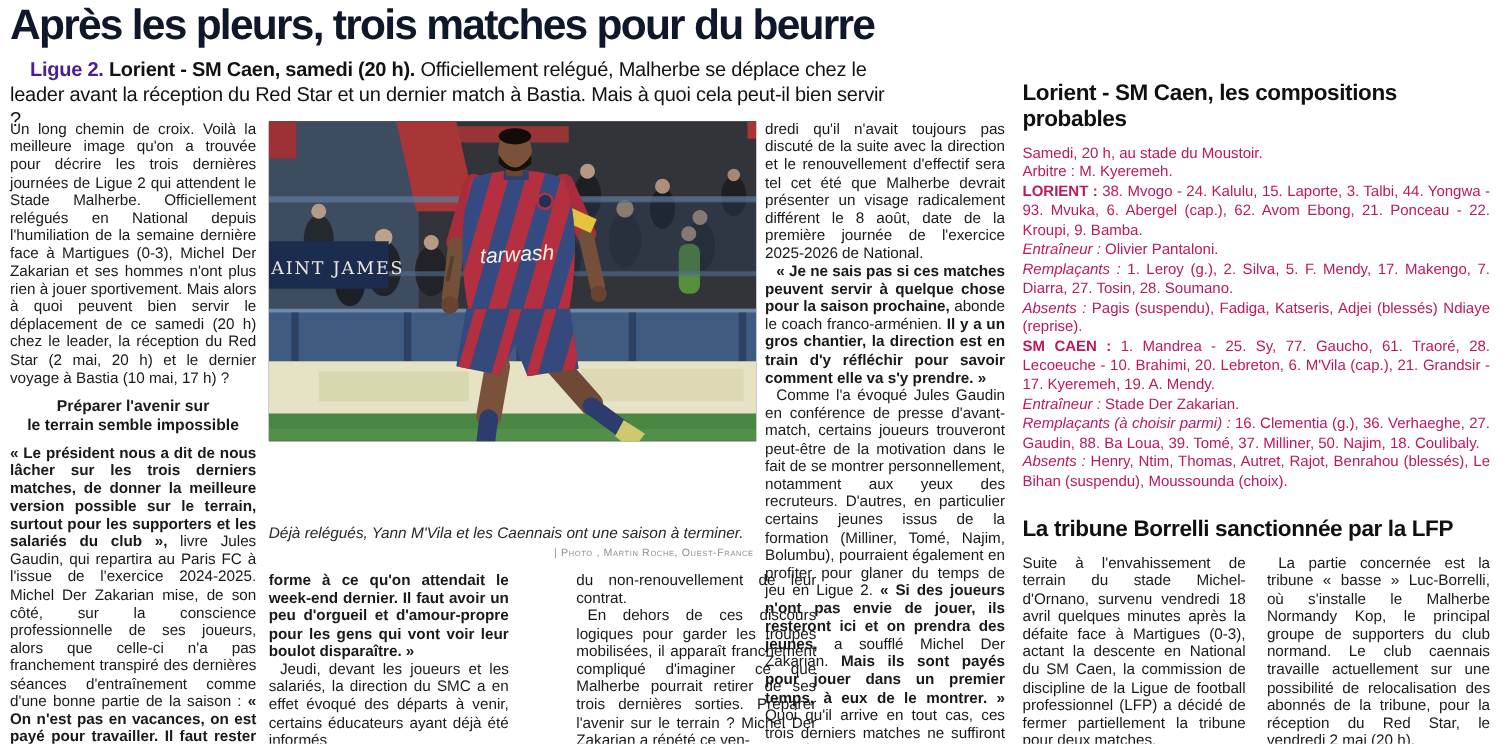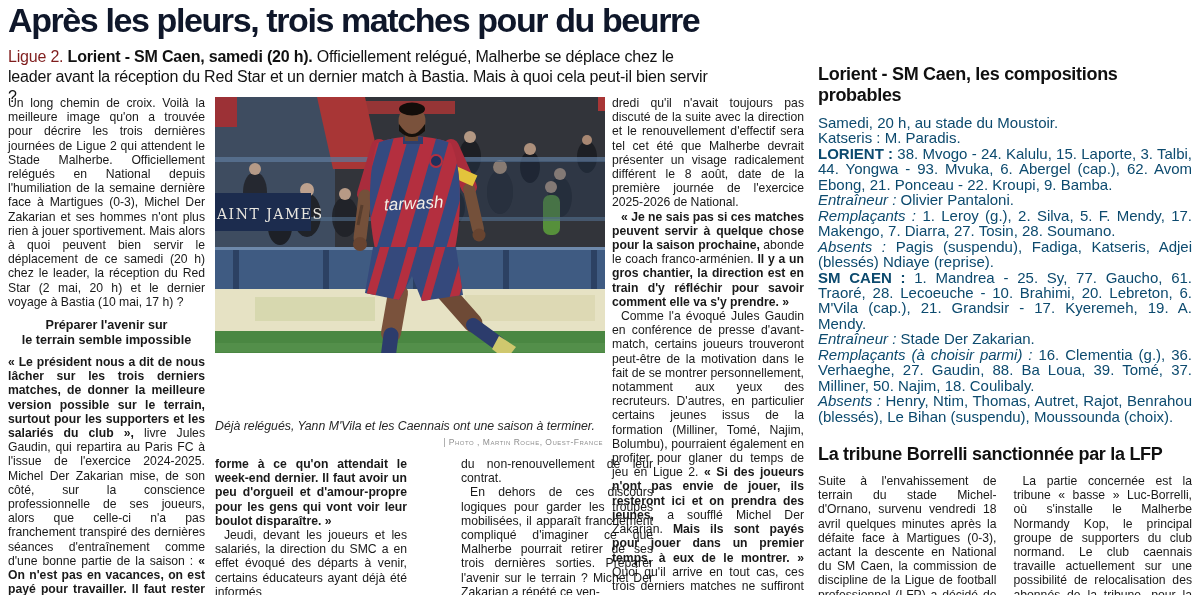--- a/index.html
+++ b/index.html
@@ -4,21 +4,21 @@
 <style>
   html,body{margin:0;padding:0;background:#fff;}
   body{width:1202px;height:595px;position:relative;overflow:hidden;
        font-family:"Liberation Sans",sans-serif;color:#1c1c1c;}
   .b{font-weight:700;} .i{font-style:italic;}
   
   .headline{position:absolute;left:8px;top:1px;margin:0;font-size:34px;font-weight:700;
             letter-spacing:-1.4px;color:#0f172a;white-space:nowrap;}
   .standfirst{position:absolute;left:8px;top:47px;width:706px;margin:0;font-size:16px;
               line-height:1.26;letter-spacing:-0.2px;color:#111;}
-  .kicker{color:#7f1d1d;font-weight:400;}
+  .kicker{color:#4c1d95;font-weight:700;margin-left:16px;}
   .sf-bold{font-weight:700;}
   
   .col{position:absolute;font-size:12.2px;line-height:14.2px;text-align:justify;
        hyphens:auto;-webkit-hyphens:auto;color:#191919;}
   .col p{margin:0;}
   .col p.indent{text-indent:9px;}
   .col p.crosshead{text-align:center;font-weight:700;font-size:12.6px;line-height:15px;
                    margin:9px 0 7px;text-indent:0;}
   #col1{left:8px;top:96px;width:197px;height:499px;}
   #col2{left:215px;top:457px;width:192px;height:138px;}
@@ -27,21 +27,21 @@
   
   .photo{position:absolute;left:215px;top:97px;width:390px;height:256px;overflow:hidden;background:#32343a;}
   .photo svg{display:block;}
   .caption{position:absolute;left:215px;top:419px;width:390px;margin:0;font-style:italic;
            font-size:12.3px;color:#262626;}
   .credit{position:absolute;left:215px;top:437px;width:388px;margin:0;text-align:right;
           font-size:8.5px;color:#8f8f8f;font-variant:small-caps;letter-spacing:0.5px;}
   
   .sidebar{position:absolute;left:818px;top:64px;width:374px;}
   .side-title{margin:0 0 9px;font-size:18px;font-weight:700;letter-spacing:-0.3px;color:#101010;}
-  .comp{font-size:15px;line-height:15.45px;text-align:justify;hyphens:auto;color:#0c4a6e;}
+  .comp{font-size:12px;line-height:15.45px;text-align:justify;hyphens:auto;color:#be185d;}
   .comp p{margin:0;}
   .tribune{margin-top:20px;}
   .tribune-cols{display:flex;gap:17px;align-items:center;}
   .tribune-cols .tcol{flex:1;font-size:12.2px;line-height:14.2px;text-align:justify;
                       hyphens:auto;color:#191919;}
   .tribune-cols .tcol p{margin:0;}
   .tribune-cols .tcol p.indent{text-indent:9px;}
 </style>
 </head>
 <body>
@@ -200,21 +200,21 @@
 </svg>
 </div>
 <p class="caption">Déjà relégués, Yann M'Vila et les Caennais ont une saison à terminer.</p>
 <p class="credit">| Photo , Martin Roche, Ouest-France</p>
 
 <div class="sidebar">
   <section>
     <h2 class="side-title">Lorient - SM Caen, les compositions probables</h2>
     <div class="comp">
         <p><span>Samedi, 20 h, au stade du Moustoir.</span></p>
-        <p><span>Katseris : M. Paradis.</span></p>
+        <p><span>Arbitre : M. Kyeremeh.</span></p>
         <p><span class="b">LORIENT : </span><span>38. Mvogo - 24. Kalulu, 15. Laporte, 3. Talbi, 44. Yongwa - 93. Mvuka, 6. Abergel (cap.), 62. Avom Ebong, 21. Ponceau - 22. Kroupi, 9. Bamba.</span></p>
         <p><span class="i">Entraîneur : </span><span>Olivier Pantaloni.</span></p>
         <p><span class="i">Remplaçants : </span><span>1. Leroy (g.), 2. Silva, 5. F. Mendy, 17. Makengo, 7. Diarra, 27. Tosin, 28. Soumano.</span></p>
         <p><span class="i">Absents : </span><span>Pagis (suspendu), Fadiga, Katseris, Adjei (blessés) Ndiaye (reprise).</span></p>
         <p><span class="b">SM CAEN : </span><span>1. Mandrea - 25. Sy, 77. Gaucho, 61. Traoré, 28. Lecoeuche - 10. Brahimi, 20. Lebreton, 6. M'Vila (cap.), 21. Grandsir - 17. Kyeremeh, 19. A. Mendy.</span></p>
         <p><span class="i">Entraîneur : </span><span>Stade Der Zakarian.</span></p>
         <p><span class="i">Remplaçants (à choisir parmi) : </span><span>16. Clementia (g.), 36. Verhaeghe, 27. Gaudin, 88. Ba Loua, 39. Tomé, 37. Milliner, 50. Najim, 18. Coulibaly.</span></p>
         <p><span class="i">Absents : </span><span>Henry, Ntim, Thomas, Autret, Rajot, Benrahou (blessés), Le Bihan (suspendu), Moussounda (choix).</span></p>
       </div>
   </section>

